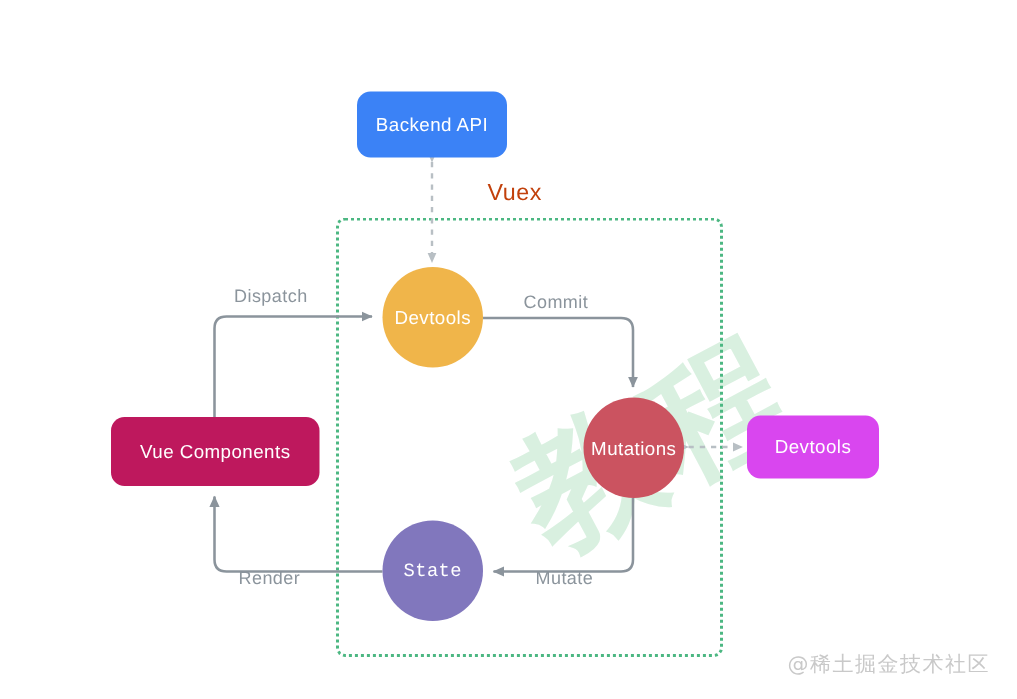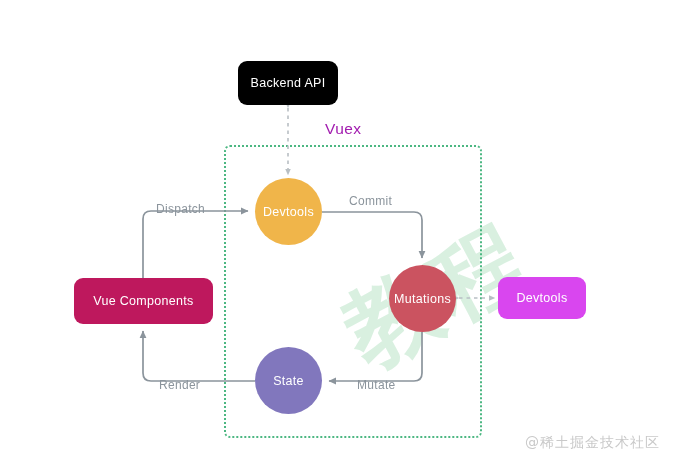--- a/index.html
+++ b/index.html
@@ -53,21 +53,21 @@
     width: 258px;
     height: 293px;
     border: 2px dotted #4cb782;
     border-radius: 6px;
     box-sizing: border-box;
   }
   #vuex-label {
     position: absolute;
     left: 325px;
     top: 120px;
-    color: #a21caf;
+    color: #c2410c;
     font-size: 15.5px;
     font-weight: 500;
     letter-spacing: 0.4px;
   }
   
   #connectors {
     position: absolute;
     left: 0;
     top: 0;
     width: 678px;
@@ -85,21 +85,21 @@
     letter-spacing: 0.3px;
     text-align: center;
     box-sizing: border-box;
   }
   .node-circle { border-radius: 50%; }
   .node-rect { border-radius: 9px; }
 
   #node-backend-api {
     left: 238px; top: 61px;
     width: 100px; height: 44px;
-    background: #000000;
+    background: #3b82f6;
   }
   #node-devtools {
     left: 498px; top: 277px;
     width: 88px; height: 42px;
     background: #d946ef;
   }
   #node-vue-components {
     left: 74px; top: 278px;
     width: 139px; height: 46px;
     background: #be185d;
@@ -111,30 +111,31 @@
   }
   #node-mutations {
     left: 389px; top: 265px;
     width: 67px; height: 67px;
     background: #cb5360;
   }
   #node-state {
     left: 255px; top: 347px;
     width: 67px; height: 67px;
     background: #8177bd;
+    font-family: Liberation Mono, monospace;
   }
   
   .edge-label {
     position: absolute;
     color: #8b949c;
     font-size: 12px;
     letter-spacing: 0.3px;
     white-space: nowrap;
   }
-  #label-dispatch { left: 156px; top: 202px; }
+  #label-dispatch { left: 156px; top: 190px; }
   #label-commit   { left: 349px; top: 194px; }
   #label-render   { left: 159px; top: 378px; }
   #label-mutate   { left: 357px; top: 378px; }
 </style>
 </head>
 <body>
 
 <div id="canvas">
 
   <div id="watermark-big">教程</div>

